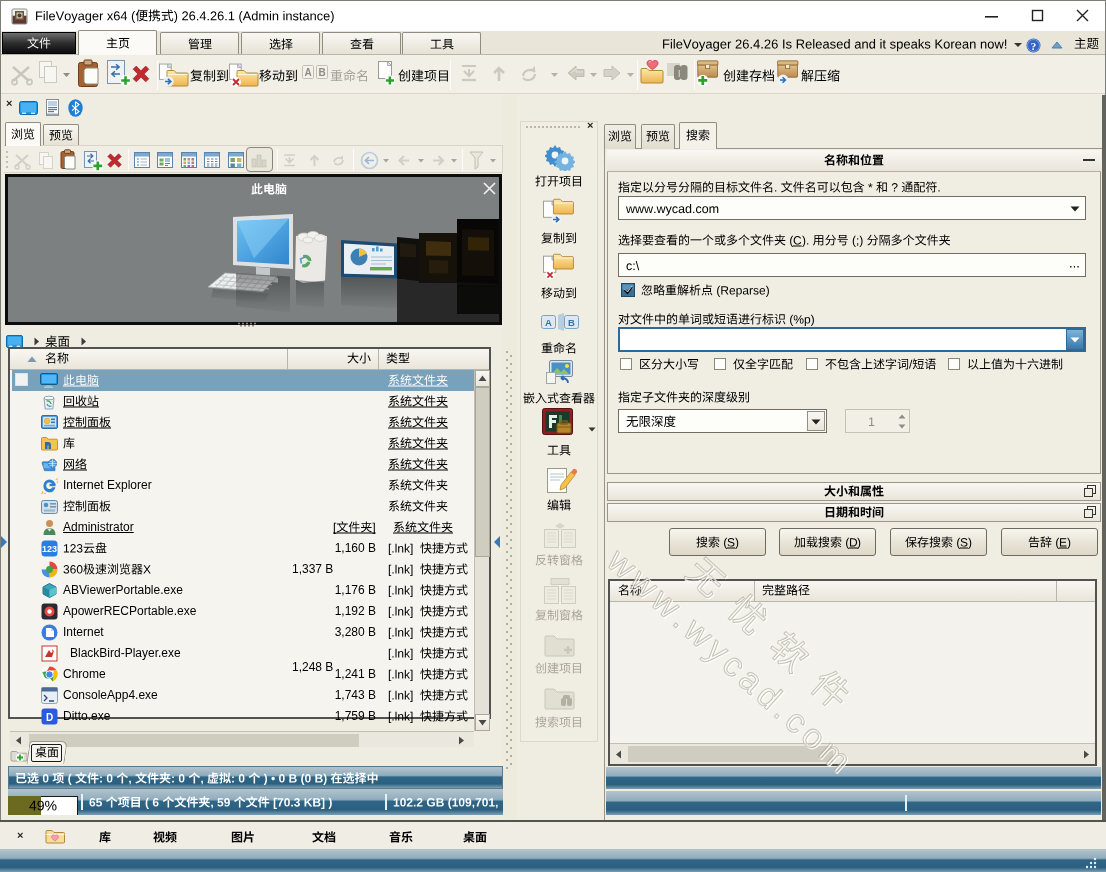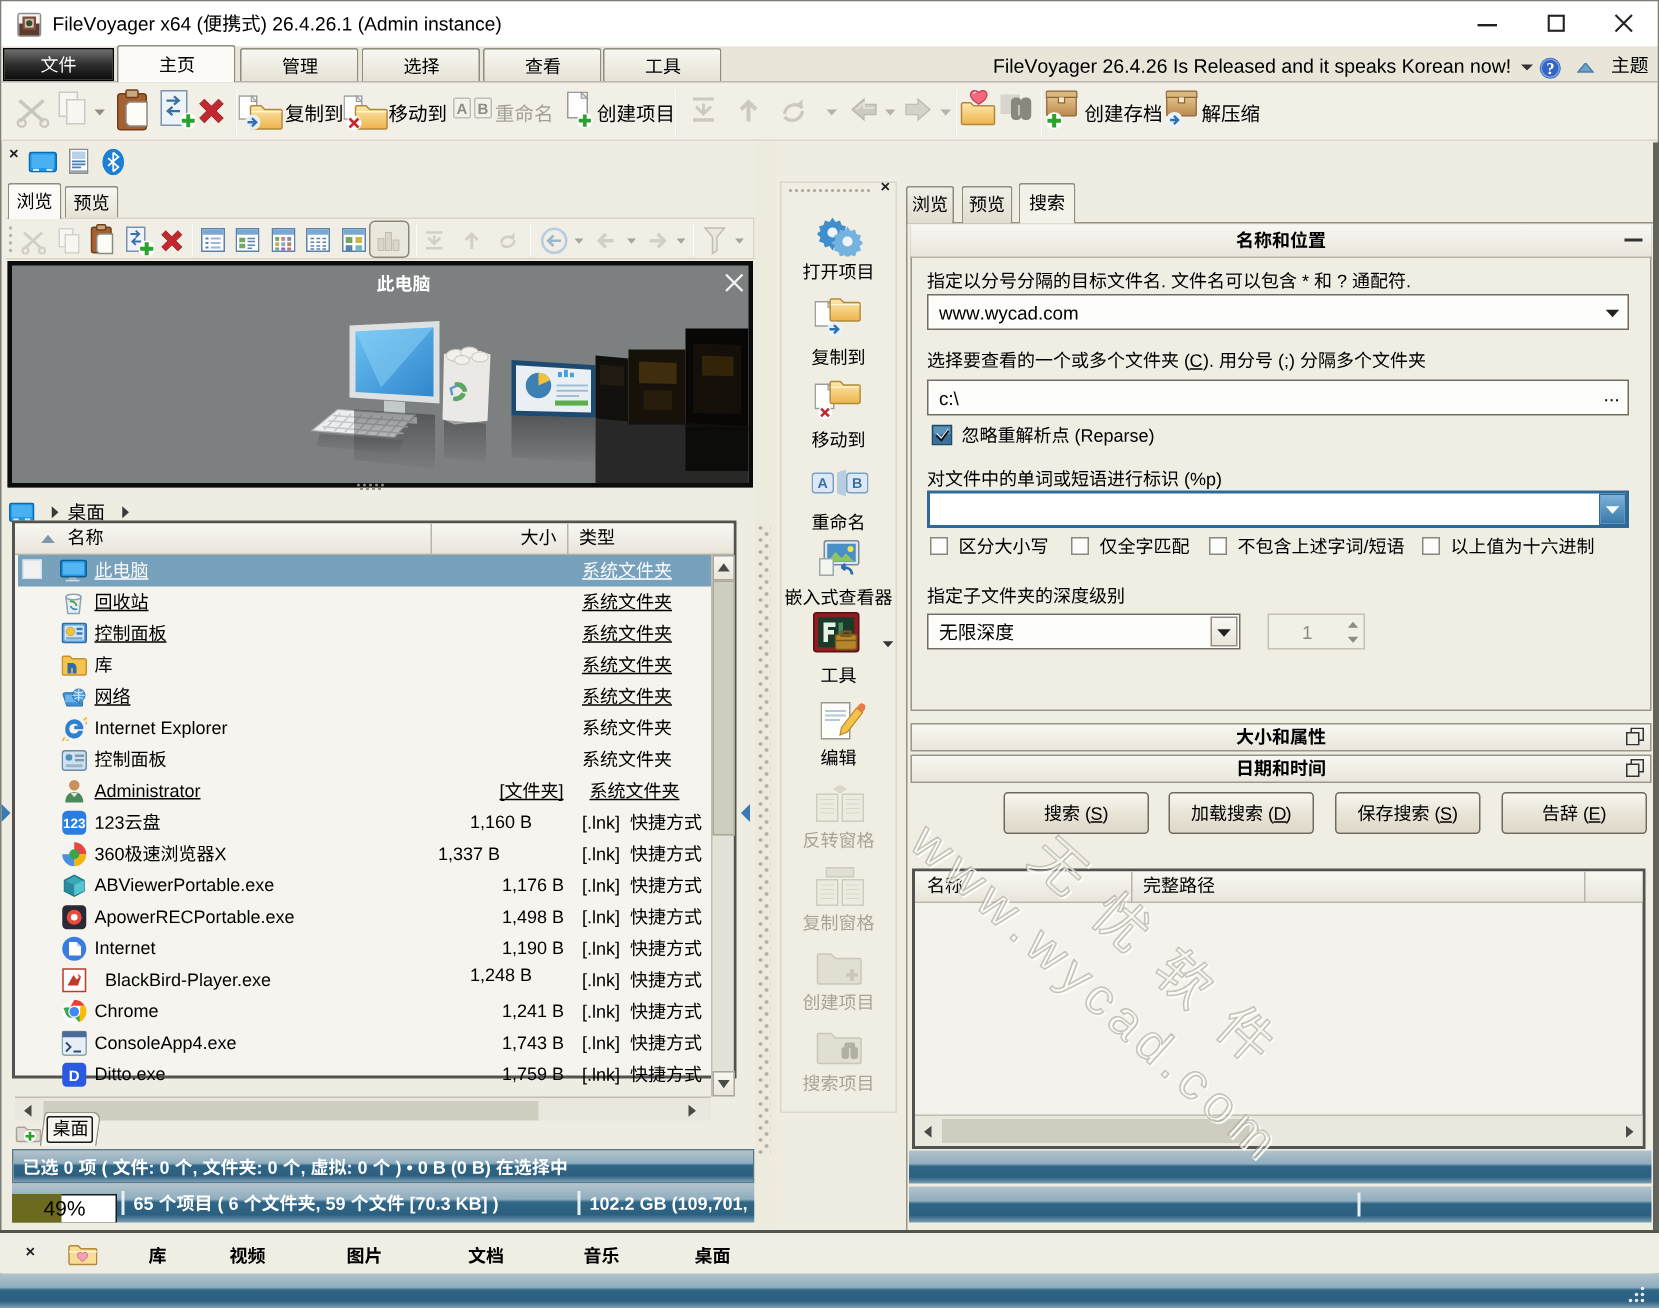--- a/index.html
+++ b/index.html
@@ -1157,21 +1157,21 @@
         </svg>
       <div class="abs" style="left:51px;top:3px"><svg class="zz" width="44.0" height="15.0" style="vertical-align:-3.5px;overflow:visible">
             <g transform="translate(0,11.5) scale(0.012000)" fill="#000000">
               <use href="#p31"></use>
               <use x="556" href="#p32"></use>
               <use x="1112" href="#p33"></use>
               <use x="1668" href="#r4e91"></use>
               <use x="2668" href="#r76d8"></use>
             </g>
           </svg></div>
-      <div class="abs" style="left:280px;top:3px;width:84px;text-align:center">1,160 B</div>
+      <div class="abs" style="left:280px;top:3px;width:84px;text-align:right">1,160 B</div>
       <div class="abs" style="left:376px;top:3px"><svg class="zz" width="80.0" height="15.0" style="vertical-align:-3.5px;overflow:visible">
             <g transform="translate(0,11.5) scale(0.012000)" fill="#000000">
               <use href="#p5b"></use>
               <use x="278" href="#p2e"></use>
               <use x="556" href="#p6c"></use>
               <use x="778" href="#p6e"></use>
               <use x="1334" href="#p6b"></use>
               <use x="1834" href="#p5d"></use>
               <use x="2667" href="#r5feb"></use>
               <use x="3667" href="#r6377"></use>
@@ -1240,21 +1240,21 @@
             </g>
           </svg></div>
     </div>
     <div class="row" style="top:231px">
       <svg class="abs" style="left:29px;top:2px" width="17" height="17">
           <rect x="0.5" y="0.5" width="16" height="16" rx="3" fill="#2a2a34"></rect>
           <circle cx="8.5" cy="8.5" r="5" fill="#e84a3c"></circle>
           <circle cx="8.5" cy="8.5" r="2.2" fill="#fff"></circle>
         </svg>
       <div class="abs" style="left:51px;top:3px">ApowerRECPortable.exe</div>
-      <div class="abs" style="left:280px;top:3px;width:84px;text-align:right">1,498 B</div>
+      <div class="abs" style="left:280px;top:3px;width:84px;text-align:right">1,192 B</div>
       <div class="abs" style="left:376px;top:3px"><svg class="zz" width="80.0" height="15.0" style="vertical-align:-3.5px;overflow:visible">
             <g transform="translate(0,11.5) scale(0.012000)" fill="#000000">
               <use href="#p5b"></use>
               <use x="278" href="#p2e"></use>
               <use x="556" href="#p6c"></use>
               <use x="778" href="#p6e"></use>
               <use x="1334" href="#p6b"></use>
               <use x="1834" href="#p5d"></use>
               <use x="2667" href="#r5feb"></use>
               <use x="3667" href="#r6377"></use>
@@ -1263,21 +1263,21 @@
             </g>
           </svg></div>
     </div>
     <div class="row" style="top:252px">
       <svg class="abs" style="left:29px;top:2px" width="17" height="17">
           <circle cx="8.5" cy="8.5" r="8" fill="#3a7de1"></circle>
           <path d="M5 4h5l3 3v6H5z" fill="#fff"></path>
           <path d="M10 4l3 3h-3z" fill="#c8d8f0"></path>
         </svg>
       <div class="abs" style="left:51px;top:3px">Internet</div>
-      <div class="abs" style="left:280px;top:3px;width:84px;text-align:right">1,190 B</div>
+      <div class="abs" style="left:280px;top:3px;width:84px;text-align:right">3,280 B</div>
       <div class="abs" style="left:376px;top:3px"><svg class="zz" width="80.0" height="15.0" style="vertical-align:-3.5px;overflow:visible">
             <g transform="translate(0,11.5) scale(0.012000)" fill="#000000">
               <use href="#p5b"></use>
               <use x="278" href="#p2e"></use>
               <use x="556" href="#p6c"></use>
               <use x="778" href="#p6e"></use>
               <use x="1334" href="#p6b"></use>
               <use x="1834" href="#p5d"></use>
               <use x="2667" href="#r5feb"></use>
               <use x="3667" href="#r6377"></use>
@@ -1286,21 +1286,21 @@
             </g>
           </svg></div>
     </div>
     <div class="row" style="top:273px">
       <svg class="abs" style="left:29px;top:2px" width="17" height="17">
           <rect x="1" y="1" width="15" height="15" fill="#fff" stroke="#c0392b"></rect>
           <path d="M4 12l4-7 2 3 3-2-2 6z" fill="#c0392b"></path>
           <path d="M11 4l2 2-1.5 1.5z" fill="#e74c3c"></path>
         </svg>
       <div class="abs" style="left:58px;top:3px">BlackBird-Player.exe</div>
-      <div class="abs" style="left:280px;top:0;width:84px;text-align:center">1,248 B</div>
+      <div class="abs" style="left:280px;top:17px;width:84px;text-align:left">1,248 B</div>
       <div class="abs" style="left:376px;top:3px"><svg class="zz" width="80.0" height="15.0" style="vertical-align:-3.5px;overflow:visible">
             <g transform="translate(0,11.5) scale(0.012000)" fill="#000000">
               <use href="#p5b"></use>
               <use x="278" href="#p2e"></use>
               <use x="556" href="#p6c"></use>
               <use x="778" href="#p6e"></use>
               <use x="1334" href="#p6b"></use>
               <use x="1834" href="#p5d"></use>
               <use x="2667" href="#r5feb"></use>
               <use x="3667" href="#r6377"></use>

